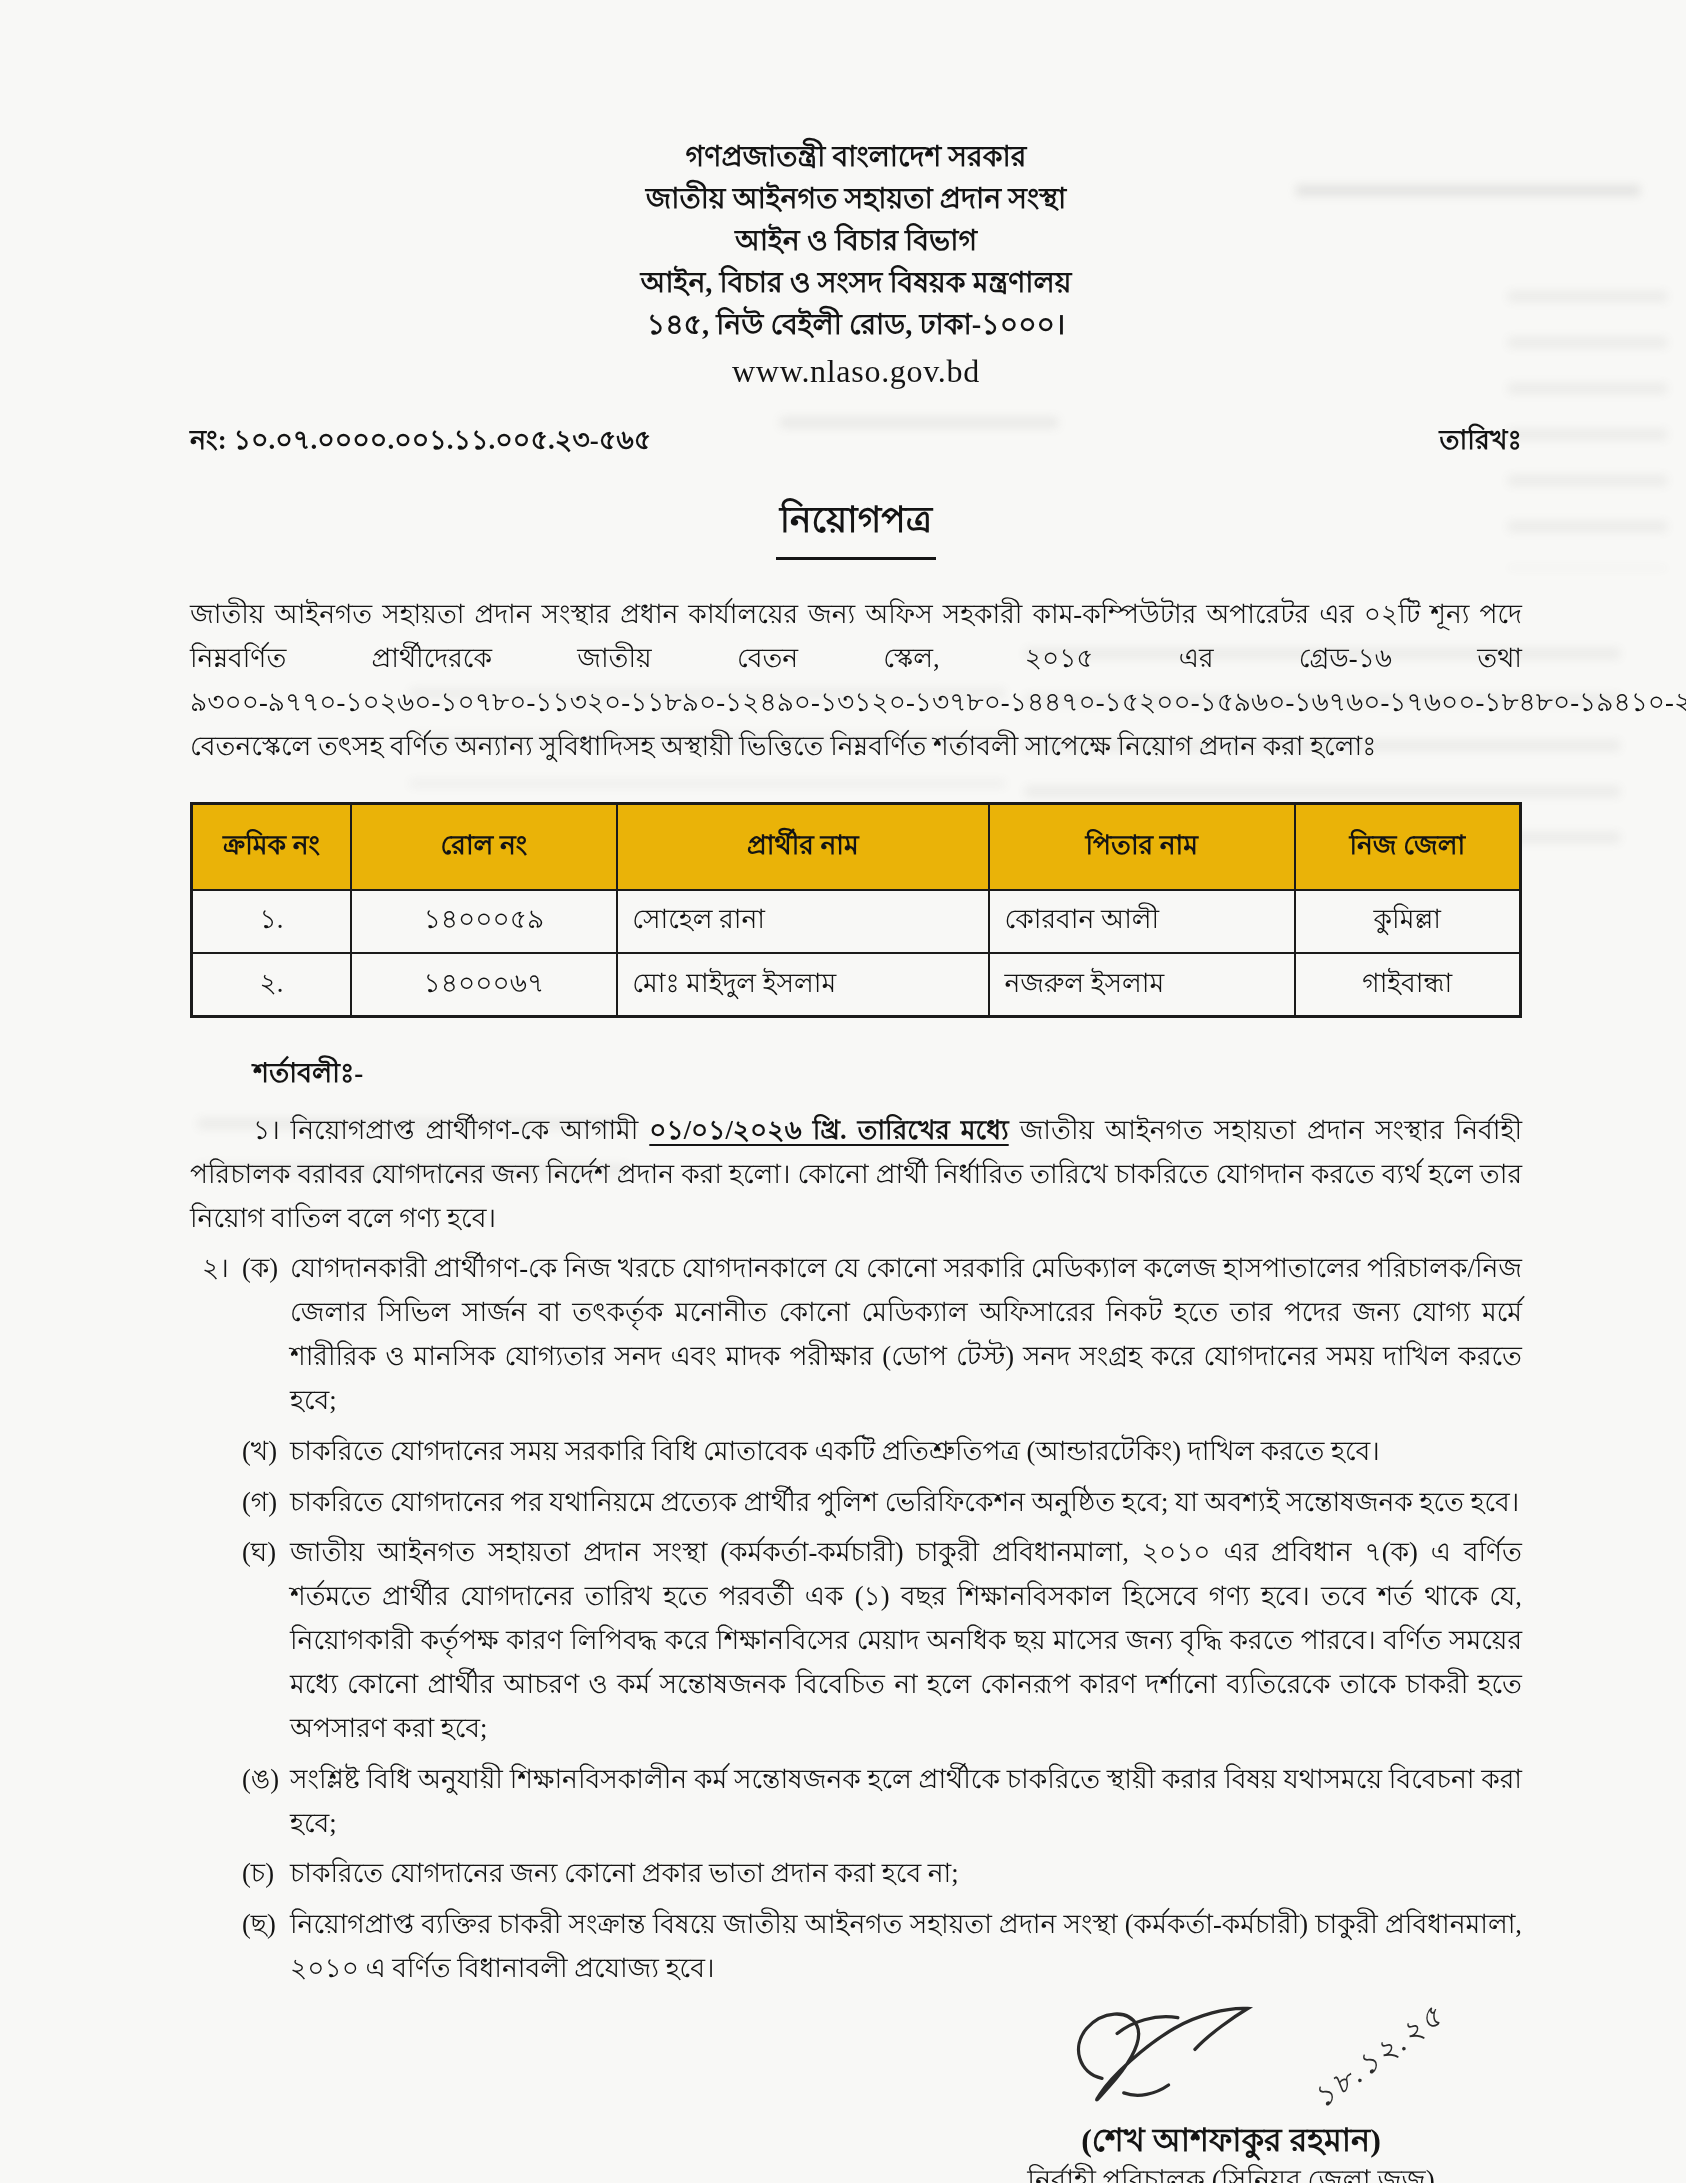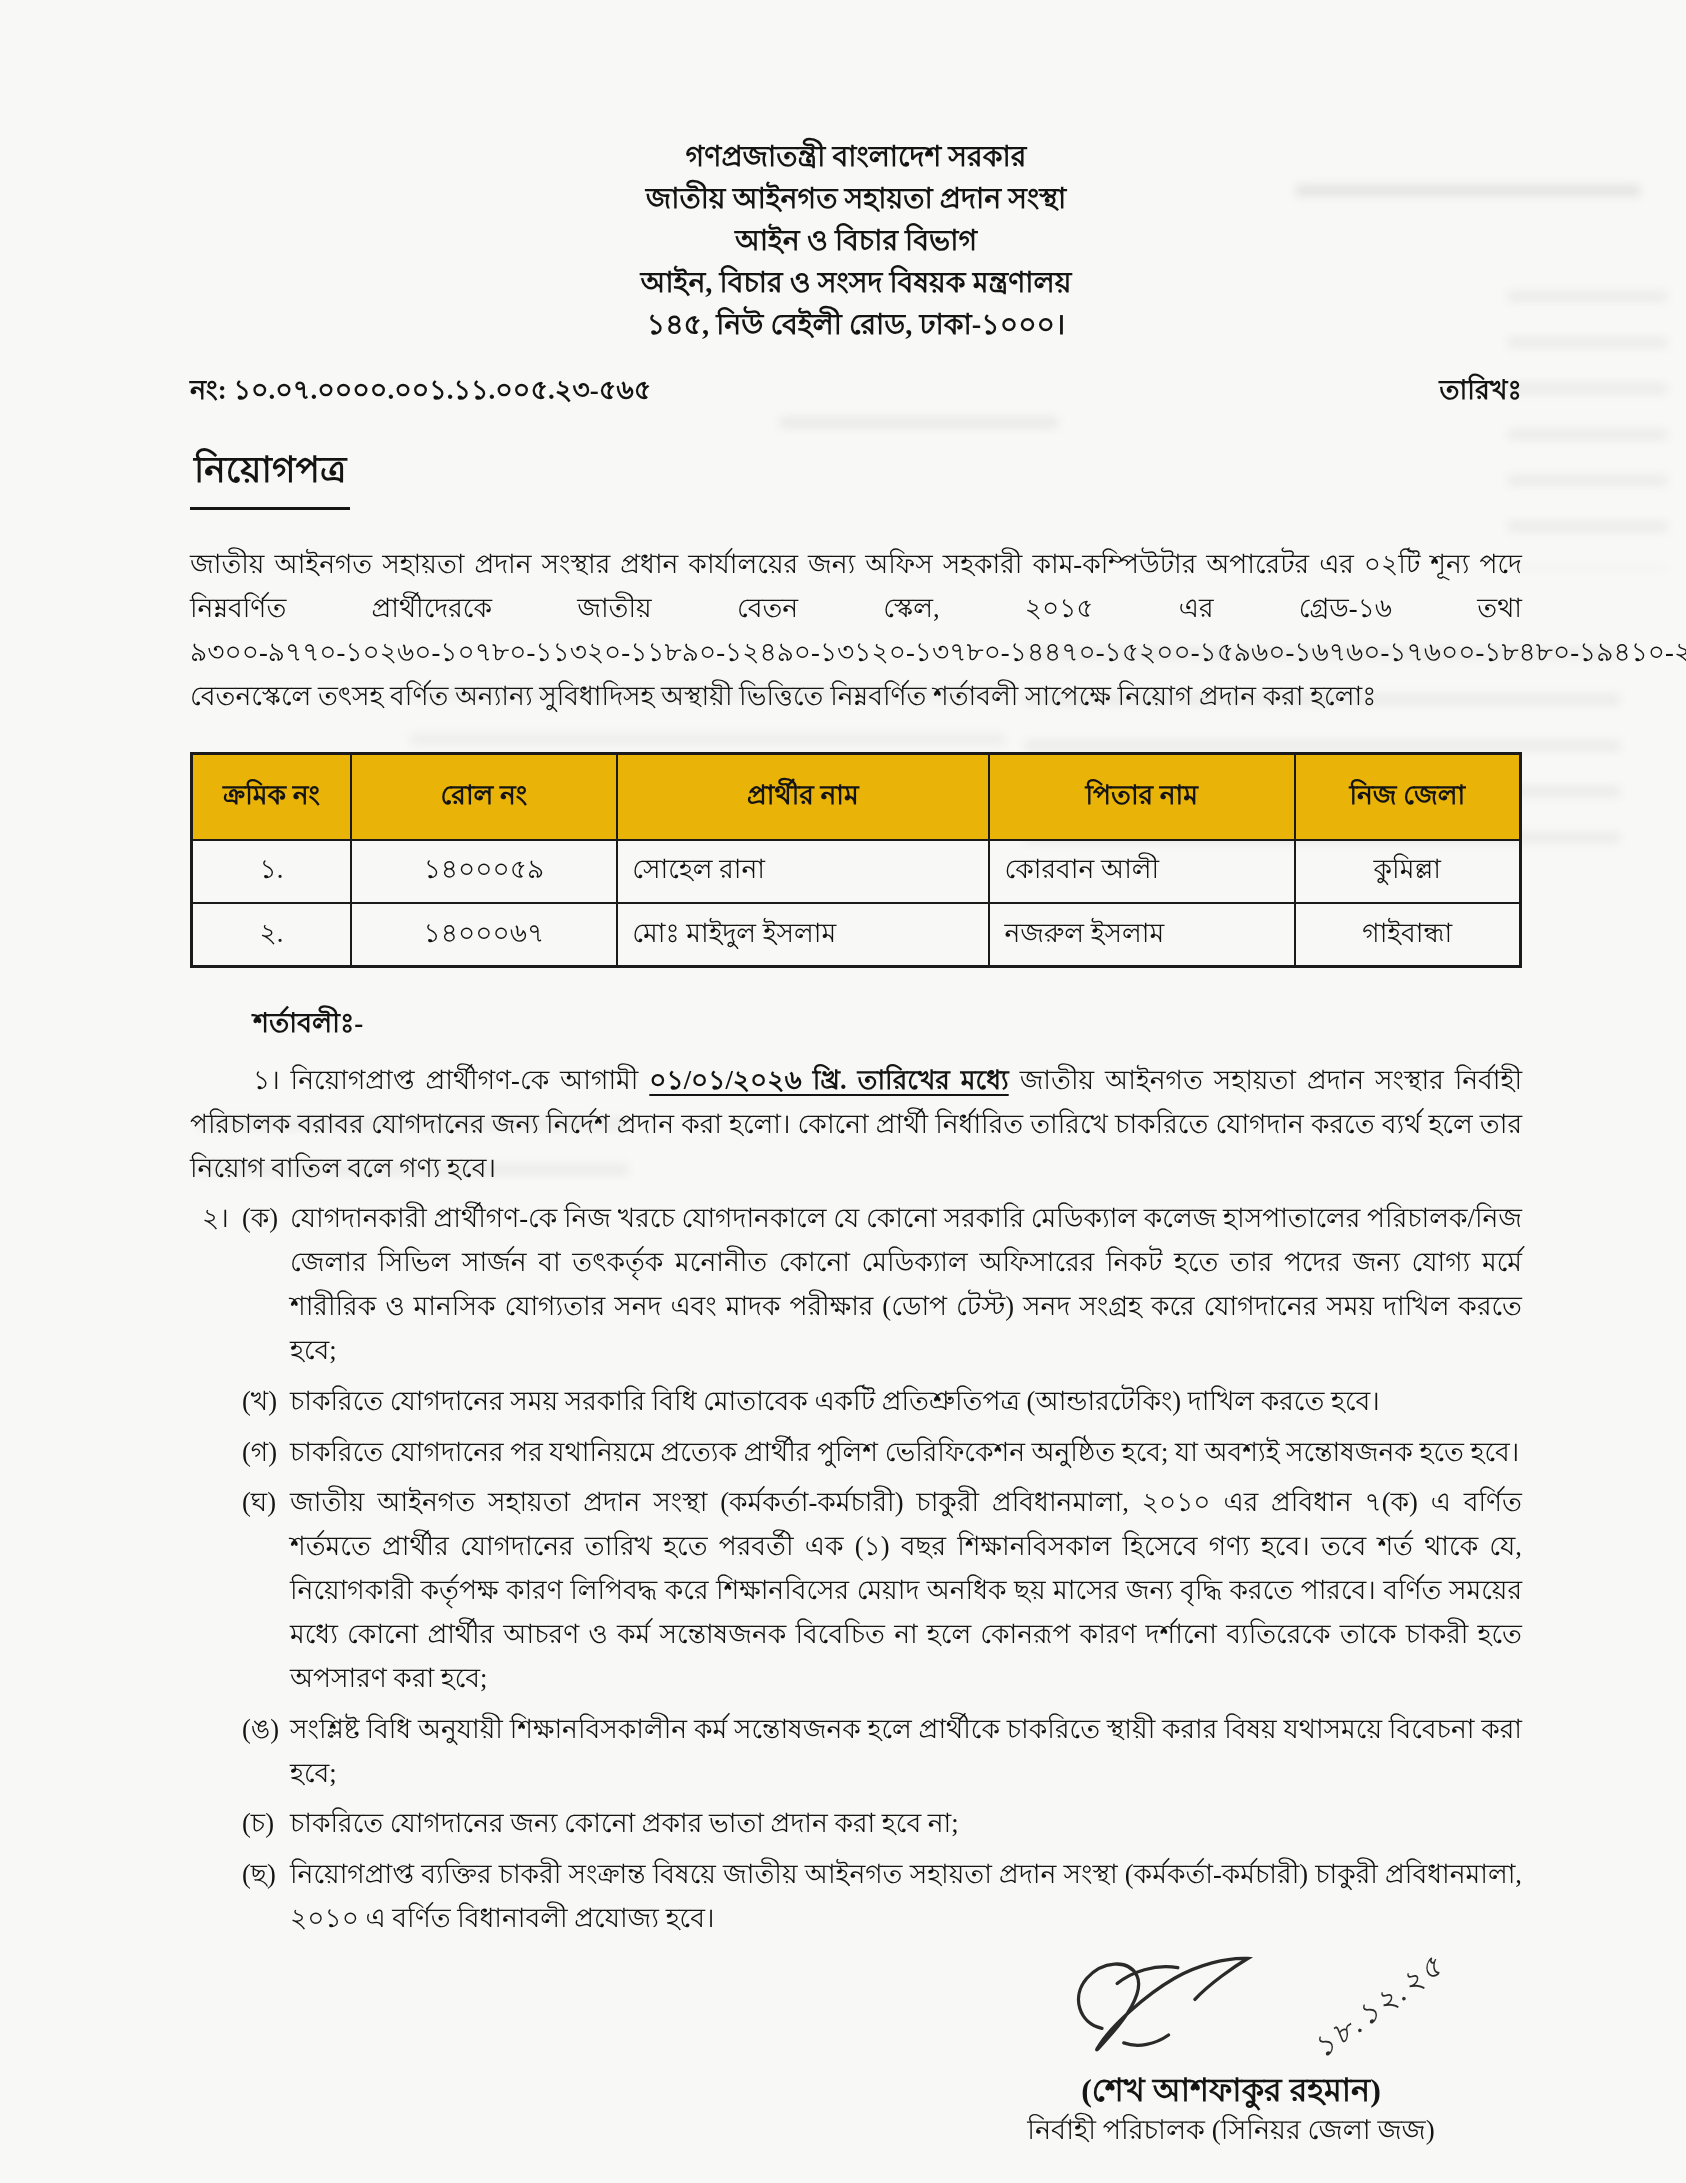--- a/index.html
+++ b/index.html
@@ -28,21 +28,21 @@
     display:flex;justify-content:space-between;align-items:center;
     margin-top:22.5px;
   }
   .memo{font-size:27px;font-weight:600;}
   .date-block{display:flex;align-items:center;gap:13.2px;}
   .date-label{font-size:27px;font-weight:600;}
   .date-frac{text-align:center;font-size:27px;font-weight:600;}
   .date-top{padding:0 37px 6.6px 37px;border-bottom:2.6px solid #161616;}
   .date-bottom{padding-top:6.6px;}
   
-  .title-wrap{text-align:left;margin-top:28px;}
+  .title-wrap{text-align:center;margin-top:28px;}
   .doc-title{
     display:inline-block;font-size:36px;font-weight:bold;
     border-bottom:3.3px solid #161616;padding:0 4px 5.3px 4px;
   }
   
   .intro{
     margin:32px 0 0 0;
     font-size:26.5px;line-height:44px;
     text-align:justify;
   }
@@ -135,20 +135,21 @@
   <div class="ghost g6"></div>
 
   <div class="content">
 
     <div class="letterhead">
       <div class="lh-line">গণপ্রজাতন্ত্রী বাংলাদেশ সরকার</div>
       <div class="lh-line">জাতীয় আইনগত সহায়তা প্রদান সংস্থা</div>
       <div class="lh-line">আইন ও বিচার বিভাগ</div>
       <div class="lh-line">আইন, বিচার ও সংসদ বিষয়ক মন্ত্রণালয়</div>
       <div class="lh-line">১৪৫, নিউ বেইলী রোড, ঢাকা-১০০০।</div>
+      <div class="lh-web">www.nlaso.gov.bd</div>
     </div>
 
     <div class="meta-row">
       <div class="memo">নং: ১০.০৭.০০০০.০০১.১১.০০৫.২৩-৫৬৫</div>
       <div class="date-block">
         <span class="date-label">তারিখঃ</span>
       </div>
     </div>
 
     <div class="title-wrap">

